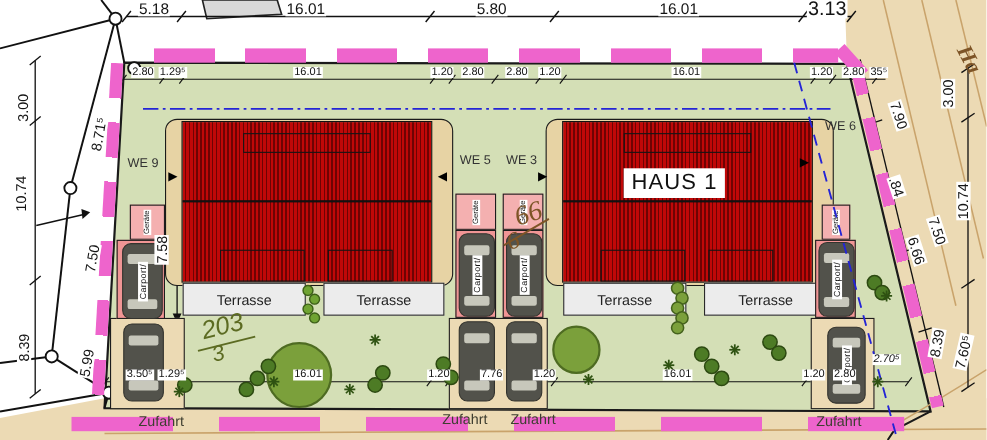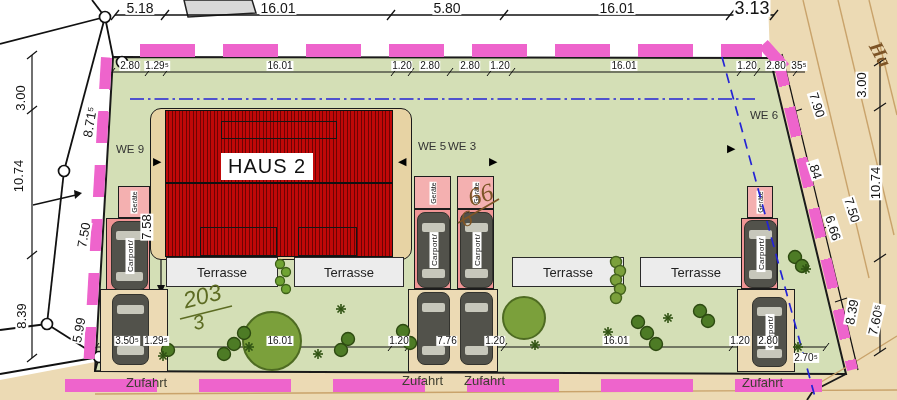--- a/index.html
+++ b/index.html
@@ -129,23 +129,31 @@
   <div class="band band-v" style="left:772px;top:58px;width:11px;height:322px;transform-origin:top left;transform:rotate(-13.5deg);background:repeating-linear-gradient(180deg,#ee64cc 0 30px,rgba(0,0,0,0) 30px 52px);"></div>
   <div class="band" style="left:758px;top:50px;width:32px;height:12px;background:#ee64cc;transform:rotate(48deg);"></div>
 
   <div class="block" style="left:150px;top:108px;width:260px;height:150px;">
     <div class="roof" style="left:14px;top:1px;width:226px;height:145px;">
       <div class="ridge" style="top:71px;"></div>
       <div class="dormer" style="left:55px;top:10px;width:114px;height:16px;"></div>
       <div class="dormer" style="left:34px;top:116px;width:75px;height:27px;"></div>
       <div class="dormer" style="left:132px;top:116px;width:57px;height:27px;"></div>
     </div>
-    <div class="houselabel">HAUS 2</div>
   </div>
 
+  <div class="block" style="left:496px;top:108px;width:260px;height:150px;">
+    <div class="roof" style="left:14px;top:1px;width:226px;height:145px;">
+      <div class="ridge" style="top:71px;"></div>
+      <div class="dormer" style="left:55px;top:10px;width:114px;height:16px;"></div>
+      <div class="dormer" style="left:34px;top:116px;width:75px;height:27px;"></div>
+      <div class="dormer" style="left:132px;top:116px;width:57px;height:27px;"></div>
+    </div>
+    <div class="houselabel">HAUS 1</div>
+  </div>
 
   <div class="terr" style="left:166px;top:257px;width:112px;height:30px;">
       <span>Terrasse</span>
     </div>
   <div class="terr" style="left:294px;top:257px;width:110px;height:30px;">
       <span>Terrasse</span>
     </div>
   <div class="terr" style="left:512px;top:257px;width:112px;height:30px;">
       <span>Terrasse</span>
     </div>
@@ -208,21 +216,21 @@
       <span class="cpl">Carport/</span>
     </div>
   <div class="car" style="left:752px;top:297px;width:33px;height:68px;">
       <i style="top:9px"></i>
       <i style="bottom:8px"></i>
       <span class="cpl">Carport/</span>
     </div>
 
   <span class="we" style="left:116px;top:143px;">WE 9</span>
   <span class="we" style="left:418px;top:140px;">WE 5</span>
-  <span class="we" style="left:448px;top:140px;text-align:center;">WE 3</span>
+  <span class="we" style="left:460px;top:140px;text-align:center;">WE 3</span>
   <span class="we" style="left:750px;top:109px;">WE 6</span>
 
   <span class="tri" style="left:153px;top:156px;">▶</span>
   <span class="tri" style="left:398px;top:156px;">◀</span>
   <span class="tri" style="left:489px;top:156px;">▶</span>
   <span class="tri" style="left:727px;top:143px;">▶</span>
 
   <span class="zu" style="left:126px;top:375px;">Zufahrt</span>
   <span class="zu" style="left:402px;top:373px;">Zufahrt</span>
   <span class="zu" style="left:464px;top:373px;">Zufahrt</span>
@@ -322,21 +330,21 @@
       <span class="dimlabel" style="left: 799px; top: 66px; font-size: 10px;">35⁵</span>
       <span class="dimlabel" style="left: 127px; top: 341px; font-size: 10px;">3.50⁵</span>
       <span class="dimlabel" style="left: 156px; top: 341px; font-size: 10px;">1.29⁵</span>
       <span class="dimlabel" style="left: 280px; top: 341px; font-size: 10px;">16.01</span>
       <span class="dimlabel" style="left: 399px; top: 341px; font-size: 10px;">1.20</span>
       <span class="dimlabel" style="left: 447px; top: 341px; font-size: 10px;">7.76</span>
       <span class="dimlabel" style="left: 495px; top: 341px; font-size: 10px;">1.20</span>
       <span class="dimlabel" style="left: 616px; top: 341px; font-size: 10px;">16.01</span>
       <span class="dimlabel" style="left: 740px; top: 341px; font-size: 10px;">1.20</span>
       <span class="dimlabel" style="left: 768px; top: 341px; font-size: 10px;">2.80</span>
-      <span class="dimlabel" style="left: 806px; top: 358px; font-size: 10px;">2.70⁵</span>
+      <span class="dimlabel" style="left: 806px; top: 327px; font-size: 10px; font-style: italic;">2.70⁵</span>
       <span class="dimlabel" style="left: 21px; top: 98px; font-size: 13px; transform: translate(-50%, -50%) rotate(-90deg);">3.00</span>
       <span class="dimlabel" style="left: 19px; top: 176px; font-size: 13px; transform: translate(-50%, -50%) rotate(-90deg);">10.74</span>
       <span class="dimlabel" style="left: 22px; top: 316px; font-size: 13px; transform: translate(-50%, -50%) rotate(-90deg);">8.39</span>
       <span class="dimlabel" style="left: 90px; top: 122px; font-size: 13px; transform: translate(-50%, -50%) rotate(-80deg);">8.71⁵</span>
       <span class="dimlabel" style="left: 84px; top: 235px; font-size: 13px; transform: translate(-50%, -50%) rotate(-80deg);">7.50</span>
       <span class="dimlabel" style="left: 79px; top: 330px; font-size: 13px; transform: translate(-50%, -50%) rotate(-80deg);">5.99</span>
       <span class="dimlabel" style="left: 817px; top: 105px; font-size: 13px; transform: translate(-50%, -50%) rotate(72deg);">7.90</span>
       <span class="dimlabel" style="left: 815px; top: 170px; font-size: 13px; transform: translate(-50%, -50%) rotate(72deg);">.84</span>
       <span class="dimlabel" style="left: 852px; top: 210px; font-size: 13px; transform: translate(-50%, -50%) rotate(72deg);">7.50</span>
       <span class="dimlabel" style="left: 833px; top: 228px; font-size: 13px; transform: translate(-50%, -50%) rotate(72deg);">6.66</span>

